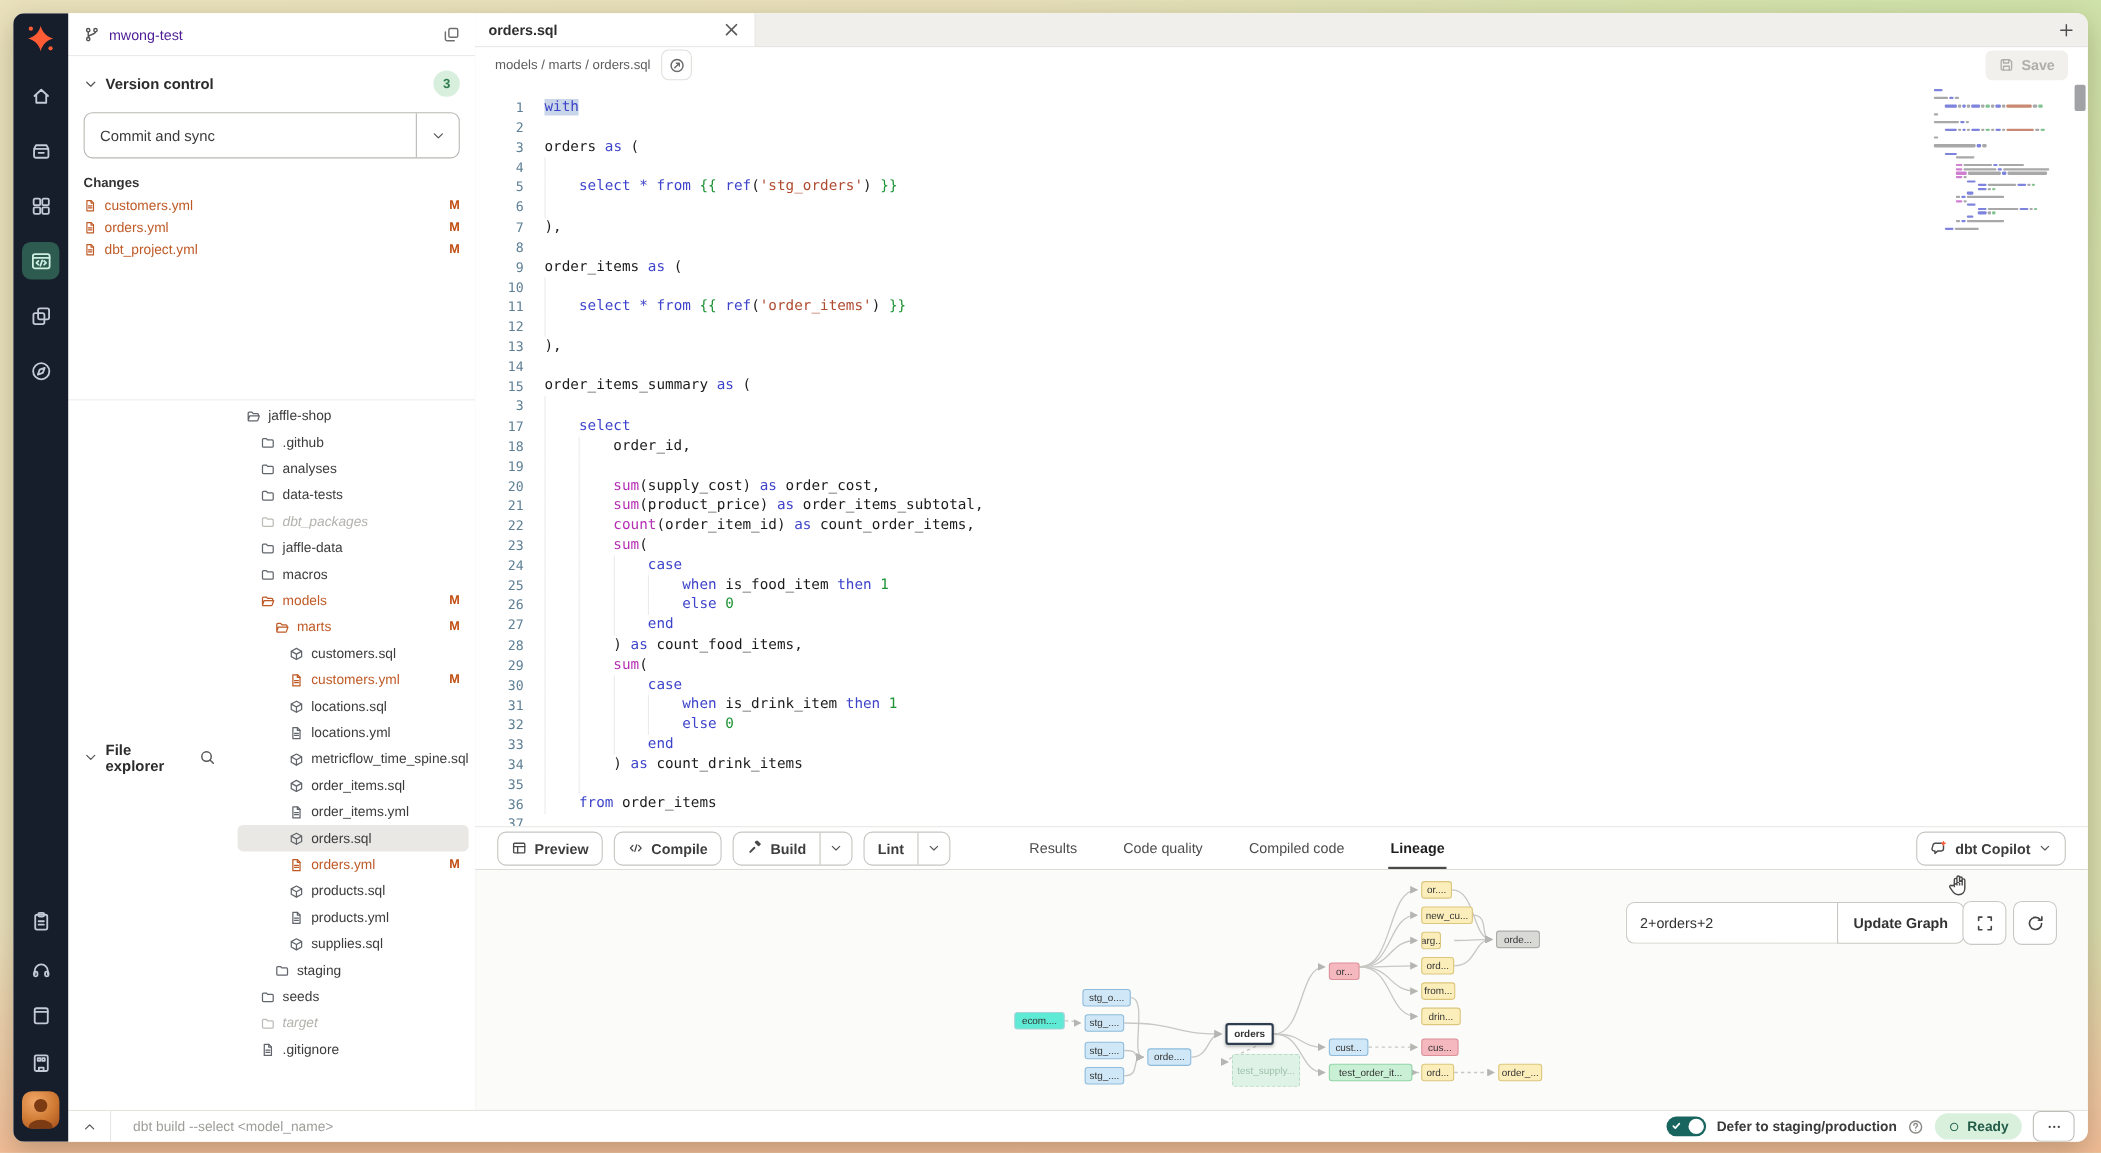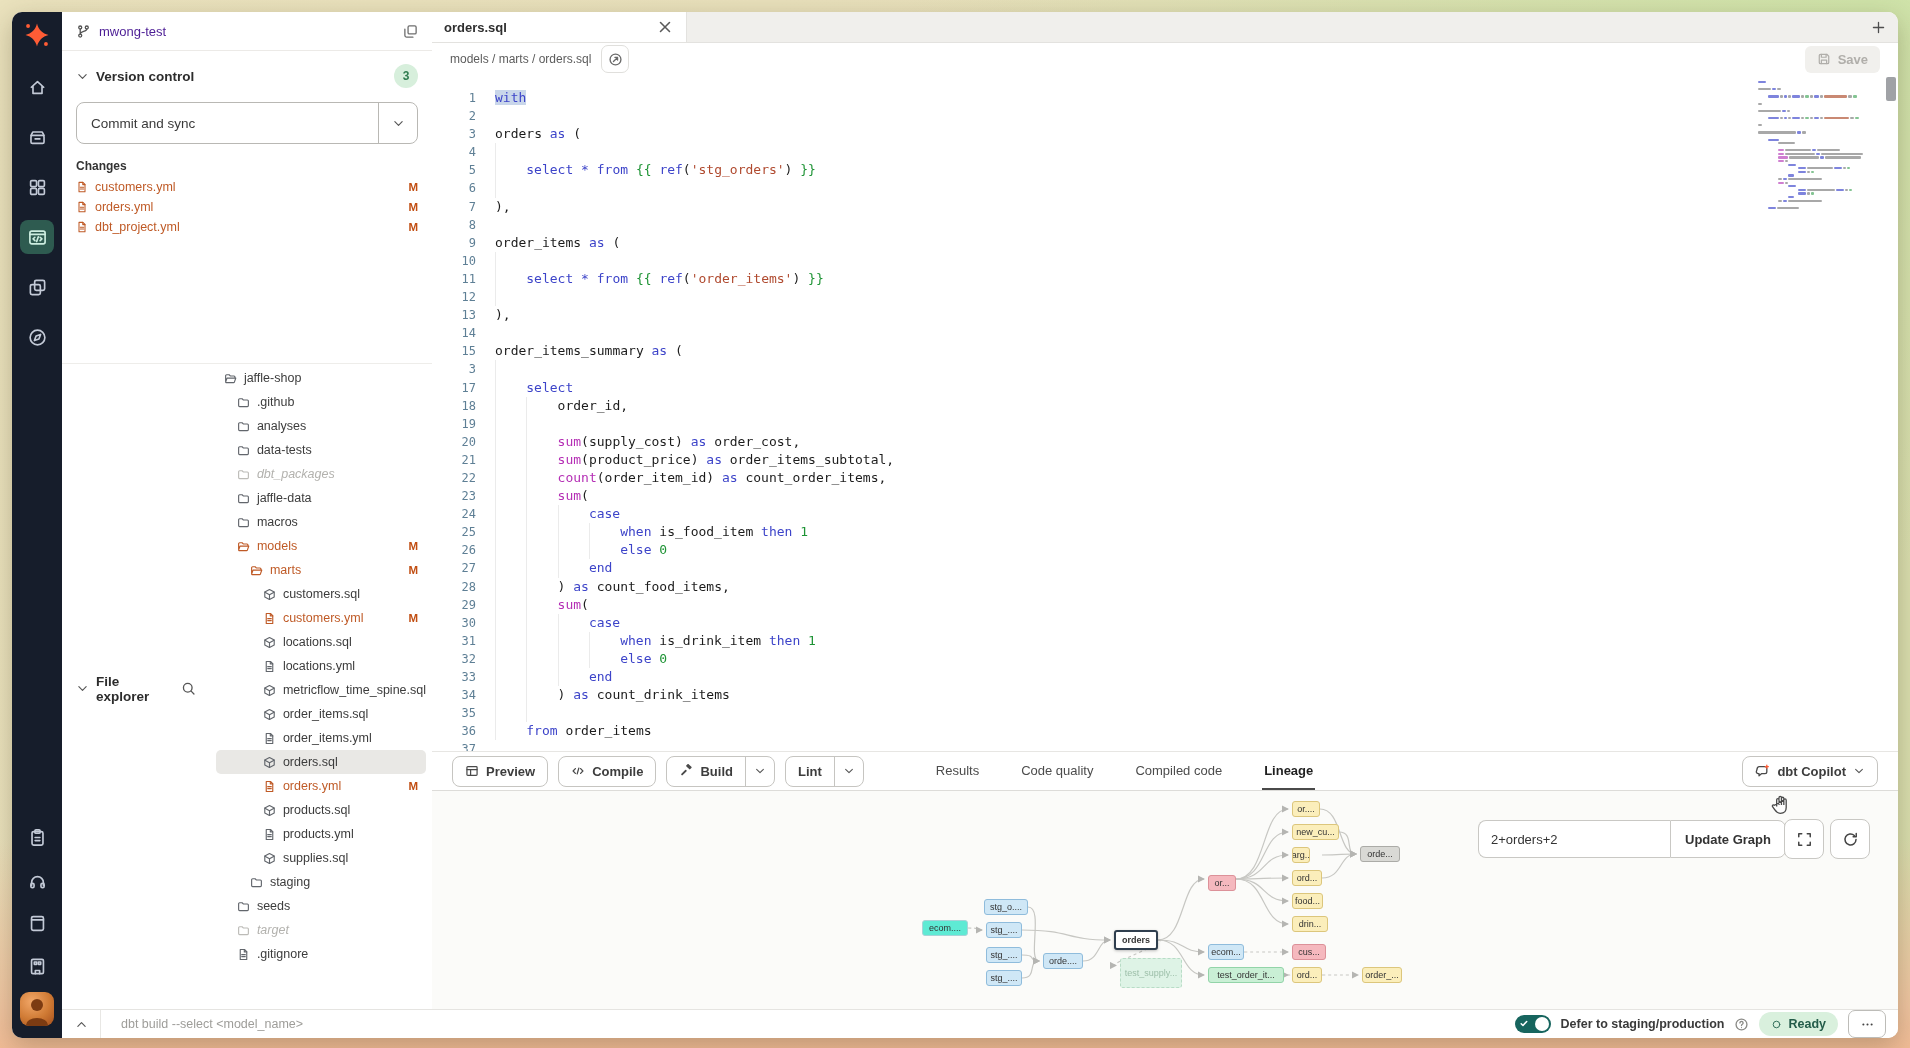--- a/index.html
+++ b/index.html
@@ -823,27 +823,27 @@
         <div>
             <div class="lnode c-cyan" style="left: 490px; top: 129px; width: 46px; height: 16px;">ecom....</div>
             <div class="lnode c-blue" style="left: 552px; top: 108px; width: 44px; height: 16px;">stg_o....</div>
             <div class="lnode c-blue" style="left: 554px; top: 131px; width: 36px; height: 16px;">stg_....</div>
             <div class="lnode c-blue" style="left: 554px; top: 156px; width: 36px; height: 16px;">stg_....</div>
             <div class="lnode c-blue" style="left: 554px; top: 179px; width: 36px; height: 16px;">stg_....</div>
             <div class="lnode c-blue" style="left: 611px; top: 162px; width: 40px; height: 16px;">orde....</div>
             <div class="lnode c-sel" style="left: 682px; top: 139px; width: 44px; height: 20px;">orders</div>
             <div class="lnode c-ghost" style="left: 688px; top: 167px; width: 62px; height: 30px;">test_supply...</div>
             <div class="lnode c-pink" style="left: 776px; top: 84px; width: 28px; height: 16px;">or...</div>
-            <div class="lnode c-blue" style="left: 776px; top: 153px; width: 36px; height: 16px;">ecom...</div>
+            <div class="lnode c-blue" style="left: 776px; top: 153px; width: 36px; height: 16px;">cust...</div>
             <div class="lnode c-green" style="left: 776px; top: 176px; width: 76px; height: 16px;">test_order_it...</div>
             <div class="lnode c-yellow" style="left: 860px; top: 10px; width: 28px; height: 16px;">or....</div>
             <div class="lnode c-yellow" style="left: 860px; top: 33px; width: 47px; height: 16px;">new_cu...</div>
             <div class="lnode c-yellow" style="left: 860px; top: 56px; width: 18px; height: 16px;">larg...</div>
             <div class="lnode c-yellow" style="left: 860px; top: 79px; width: 30px; height: 16px;">ord...</div>
-            <div class="lnode c-yellow" style="left: 860px; top: 102px; width: 31px; height: 16px;">food...</div>
+            <div class="lnode c-yellow" style="left: 860px; top: 102px; width: 31px; height: 16px;">from...</div>
             <div class="lnode c-yellow" style="left: 860px; top: 125px; width: 36px; height: 16px;">drin...</div>
             <div class="lnode c-pink" style="left: 860px; top: 153px; width: 34px; height: 16px;">cus...</div>
             <div class="lnode c-yellow" style="left: 860px; top: 176px; width: 30px; height: 16px;">ord...</div>
             <div class="lnode c-gray" style="left: 928px; top: 55px; width: 40px; height: 16px;">orde...</div>
             <div class="lnode c-yellow" style="left: 930px; top: 176px; width: 40px; height: 16px;">order_...</div>
           </div>
         <div class="lin-controls">
           <input class="lfilter" value="2+orders+2" style="">
           <button class="lupdate">Update Graph</button>
         </div>

